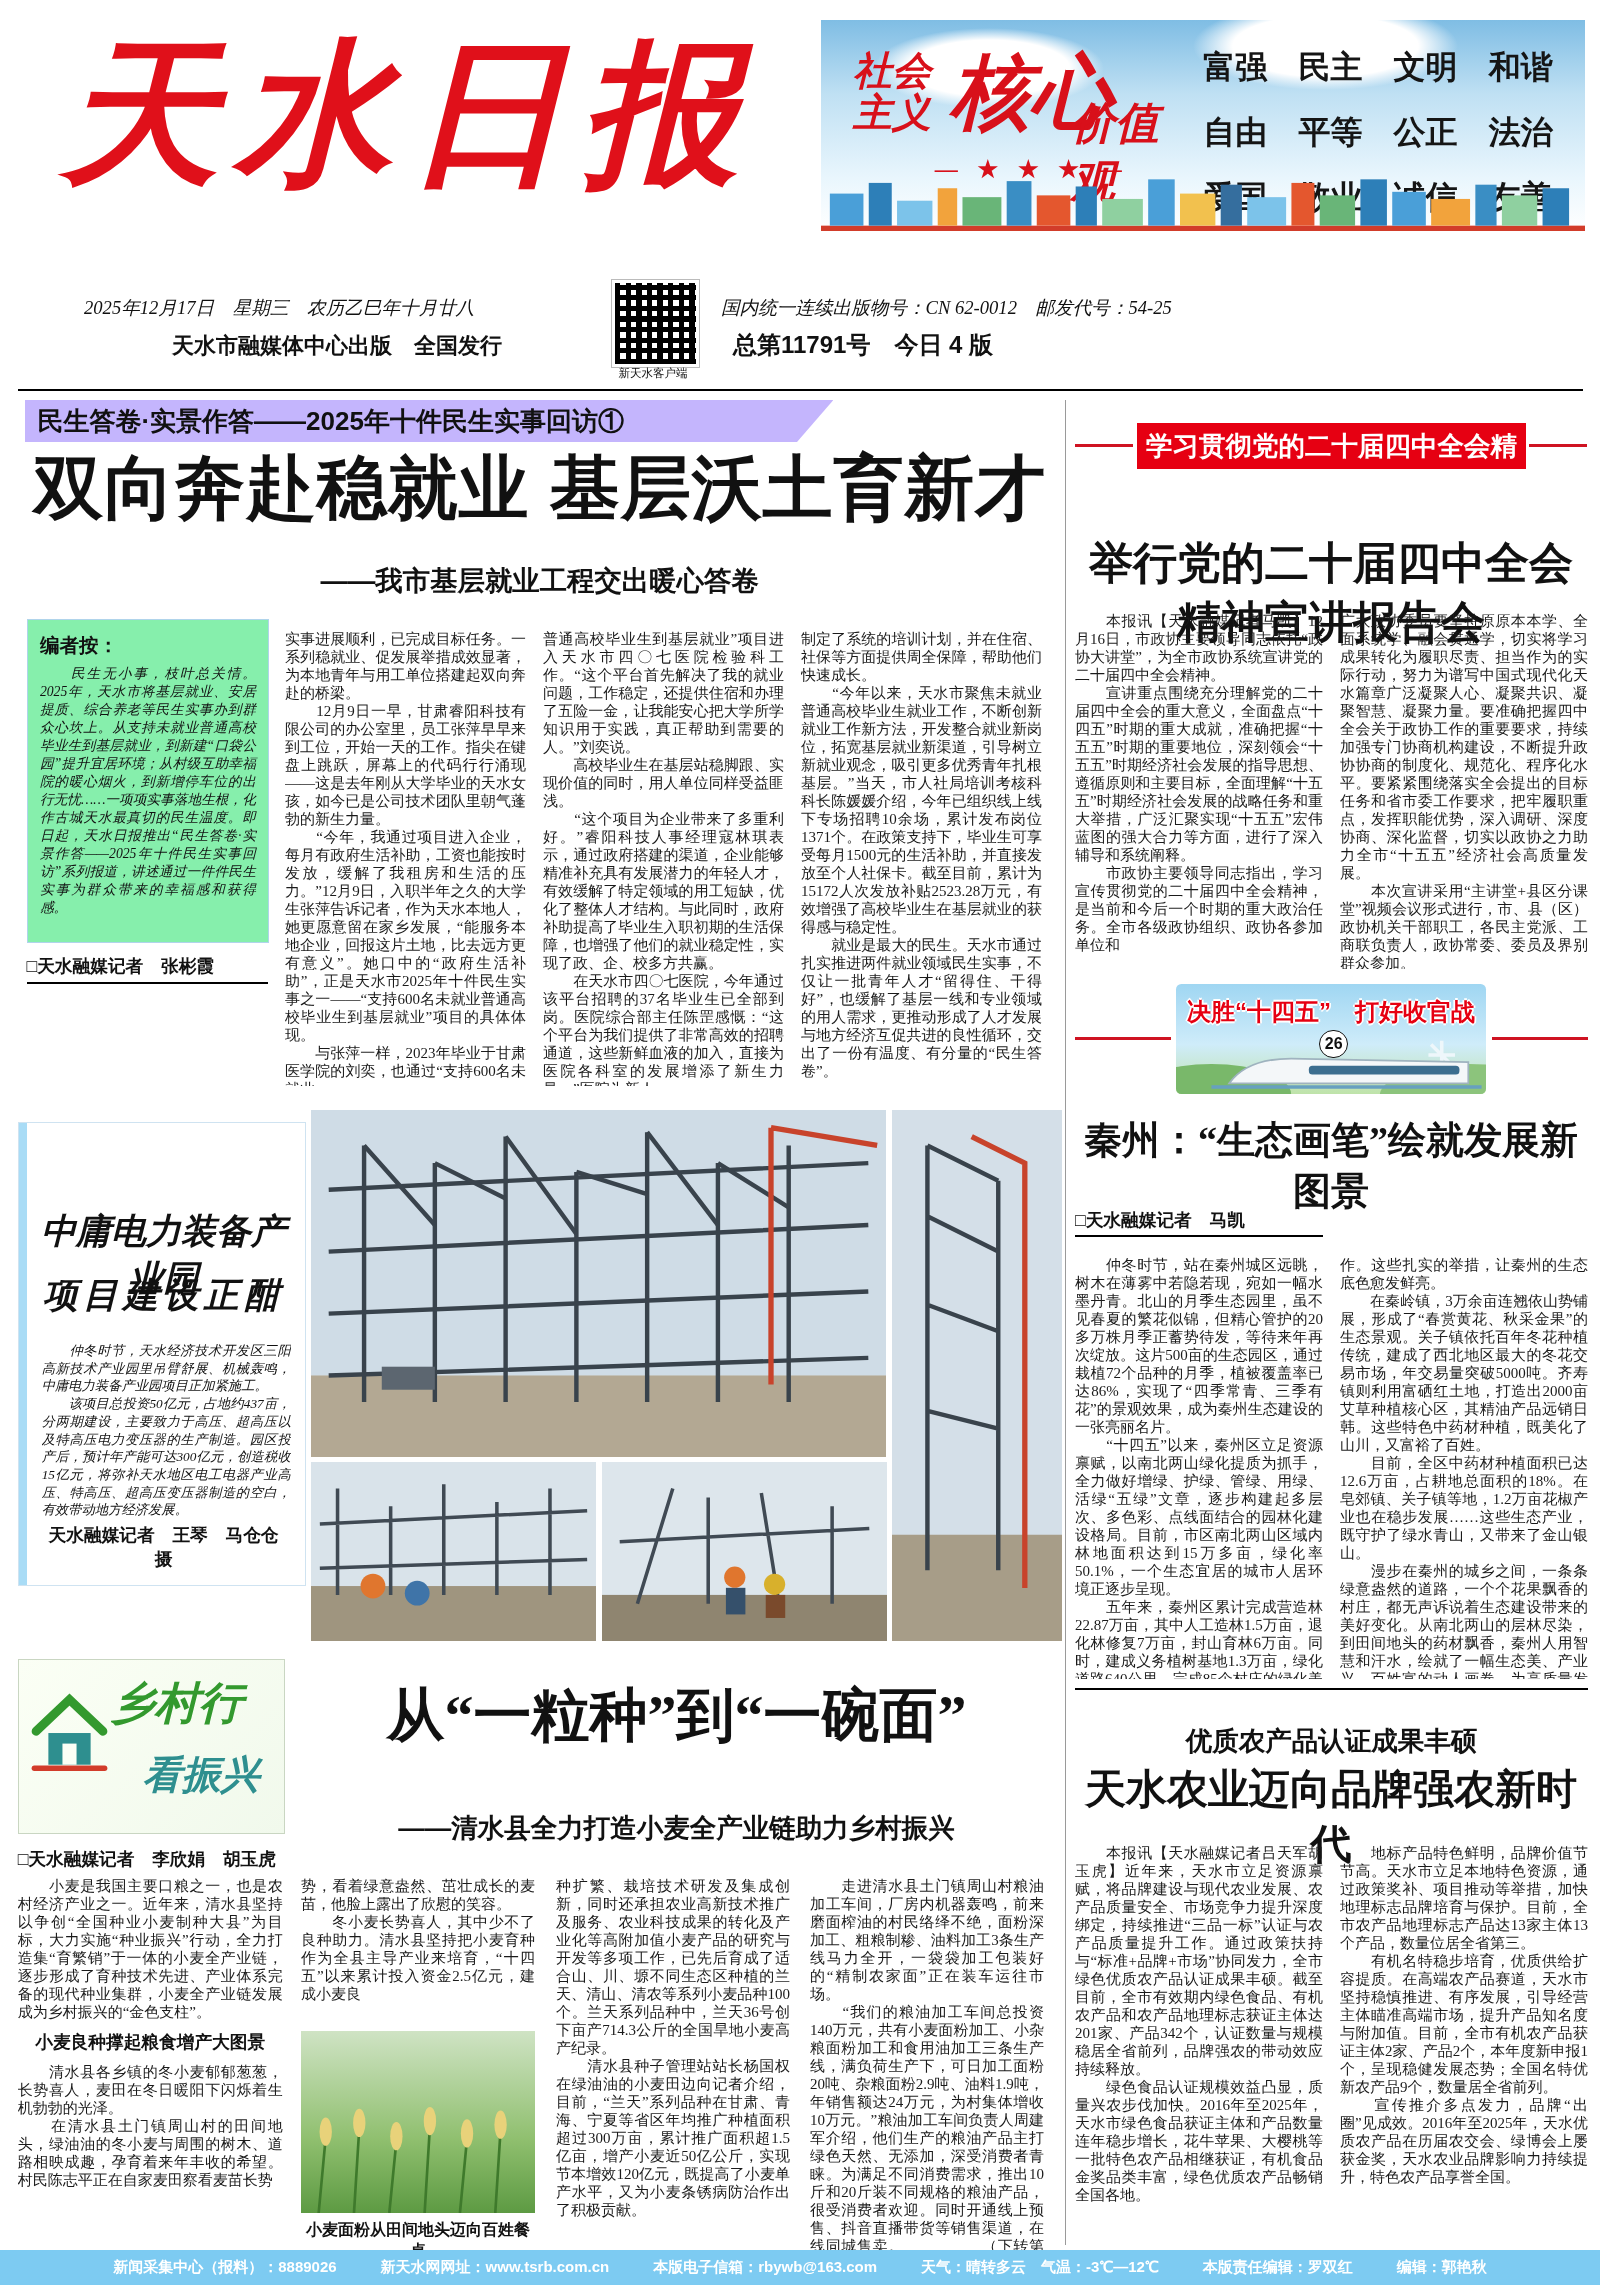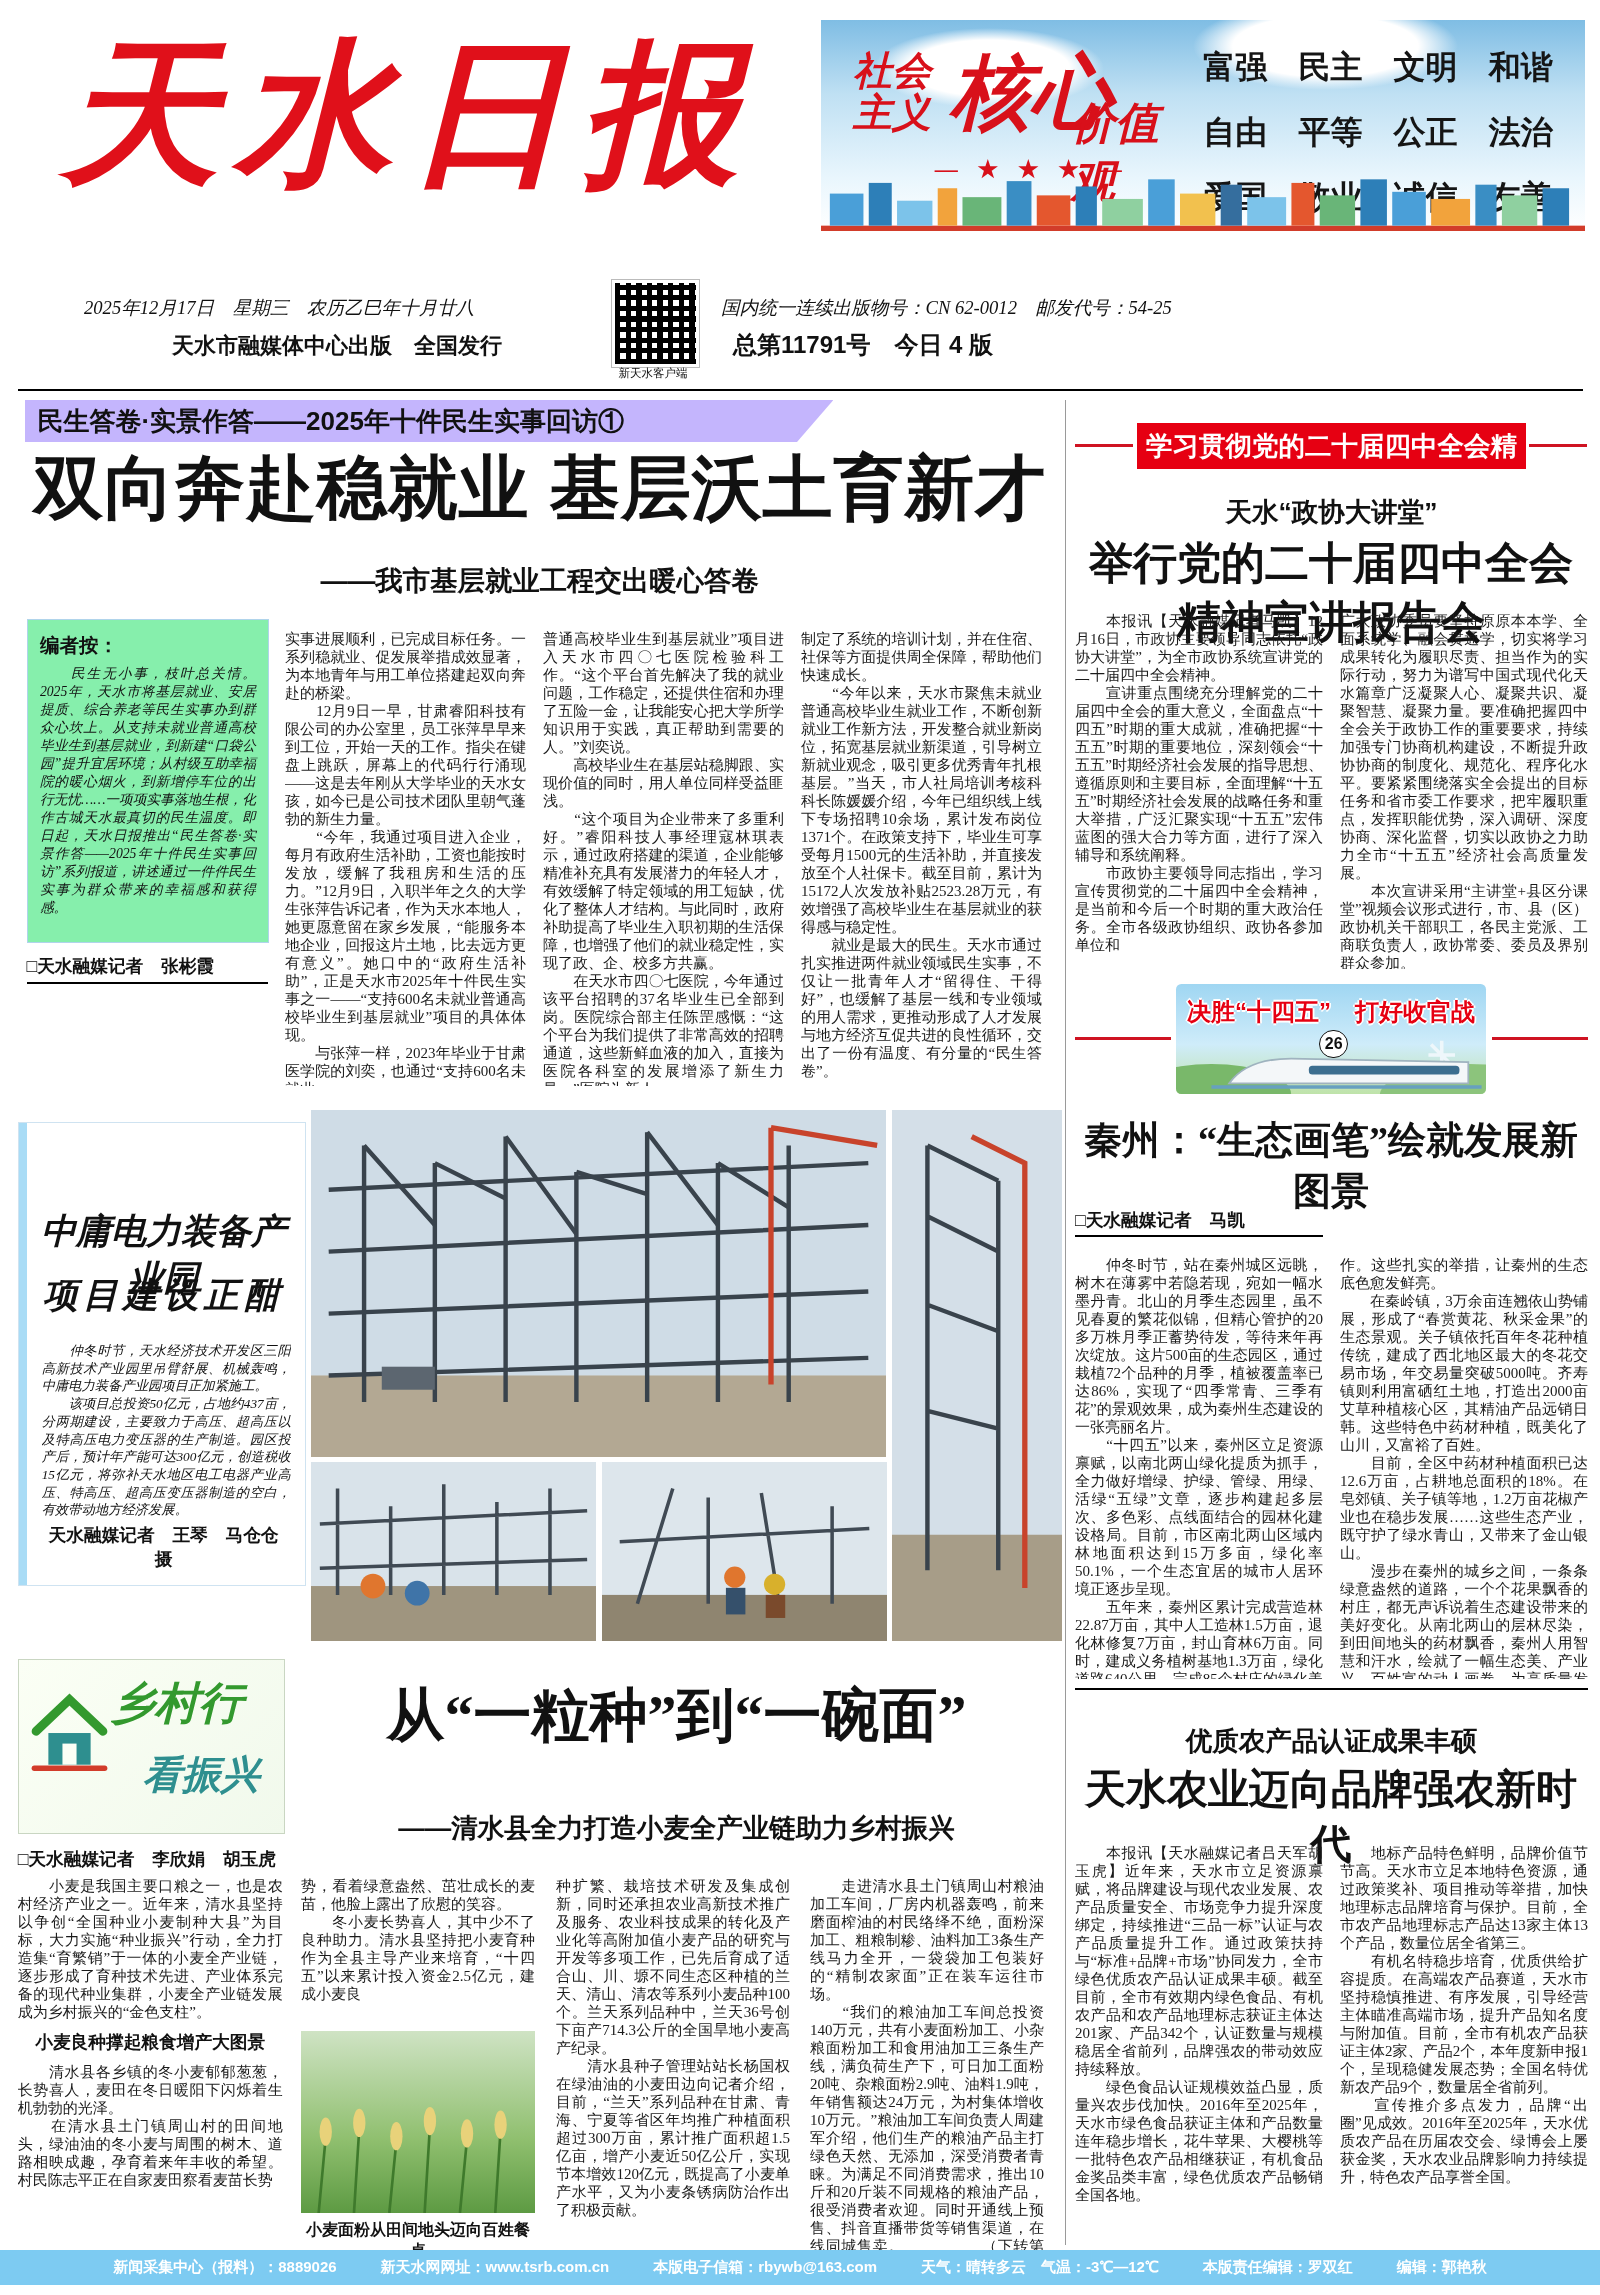--- a/index.html
+++ b/index.html
@@ -243,21 +243,20 @@
       <circle cx="150" cy="130" r="12" fill="#e0762e"></circle>
       <circle cx="195" cy="138" r="12" fill="#d8b02c"></circle>
       <rect x="140" y="142" width="22" height="30" fill="#35506b"></rect>
       <rect x="185" y="150" width="22" height="26" fill="#7a4a2c"></rect>
     </svg>
   </div>
 
   <div class="abs banner-line" style="left:1075px;top:444px;width:58px;"></div>
   <div class="abs banner-line" style="left:1529px;top:444px;width:58px;"></div>
   <div class="abs red-banner hei">学习贯彻党的二十届四中全会精神</div>
-  <div class="abs plen-eyebrow hei">天水“政协大讲堂”</div>
   <div class="abs plen-headline">举行党的二十届四中全会精神宣讲报告会</div>
   <div class="abs rcol body-text" style="left:1075px;top:612px;height:357px;">　　本报讯【天水融媒记者马凯】12月16日，市政协主要领导同志依托“政协大讲堂”，为全市政协系统宣讲党的二十届四中全会精神。
 　　宣讲重点围绕充分理解党的二十届四中全会的重大意义，全面盘点“十四五”时期的重大成就，准确把握“十五五”时期的重要地位，深刻领会“十五五”时期经济社会发展的指导思想、遵循原则和主要目标，全面理解“十五五”时期经济社会发展的战略任务和重大举措，广泛汇聚实现“十五五”宏伟蓝图的强大合力等方面，进行了深入辅导和系统阐释。
 　　市政协主要领导同志指出，学习宣传贯彻党的二十届四中全会精神，是当前和今后一个时期的重大政治任务。全市各级政协组织、政协各参加单位和</div>
   <div class="abs rcol body-text" style="left:1340px;top:612px;height:357px;">广大政协委员要坚持原原本本学、全面系统学、融会贯通学，切实将学习成果转化为履职尽责、担当作为的实际行动，努力为谱写中国式现代化天水篇章广泛凝聚人心、凝聚共识、凝聚智慧、凝聚力量。要准确把握四中全会关于政协工作的重要要求，持续加强专门协商机构建设，不断提升政协协商的制度化、规范化、程序化水平。要紧紧围绕落实全会提出的目标任务和省市委工作要求，把牢履职重点，发挥职能优势，深入调研、深度协商、深化监督，切实以政协之力助力全市“十五五”经济社会高质量发展。
 　　本次宣讲采用“主讲堂+县区分课堂”视频会议形式进行，市、县（区）政协机关干部职工，各民主党派、工商联负责人，政协常委、委员及界别群众参加。</div>
 
   <div class="abs banner-line" style="left:1075px;top:1037px;width:96px;"></div>
   <div class="abs banner-line" style="left:1492px;top:1037px;width:96px;"></div>
   <div class="abs campaign">

